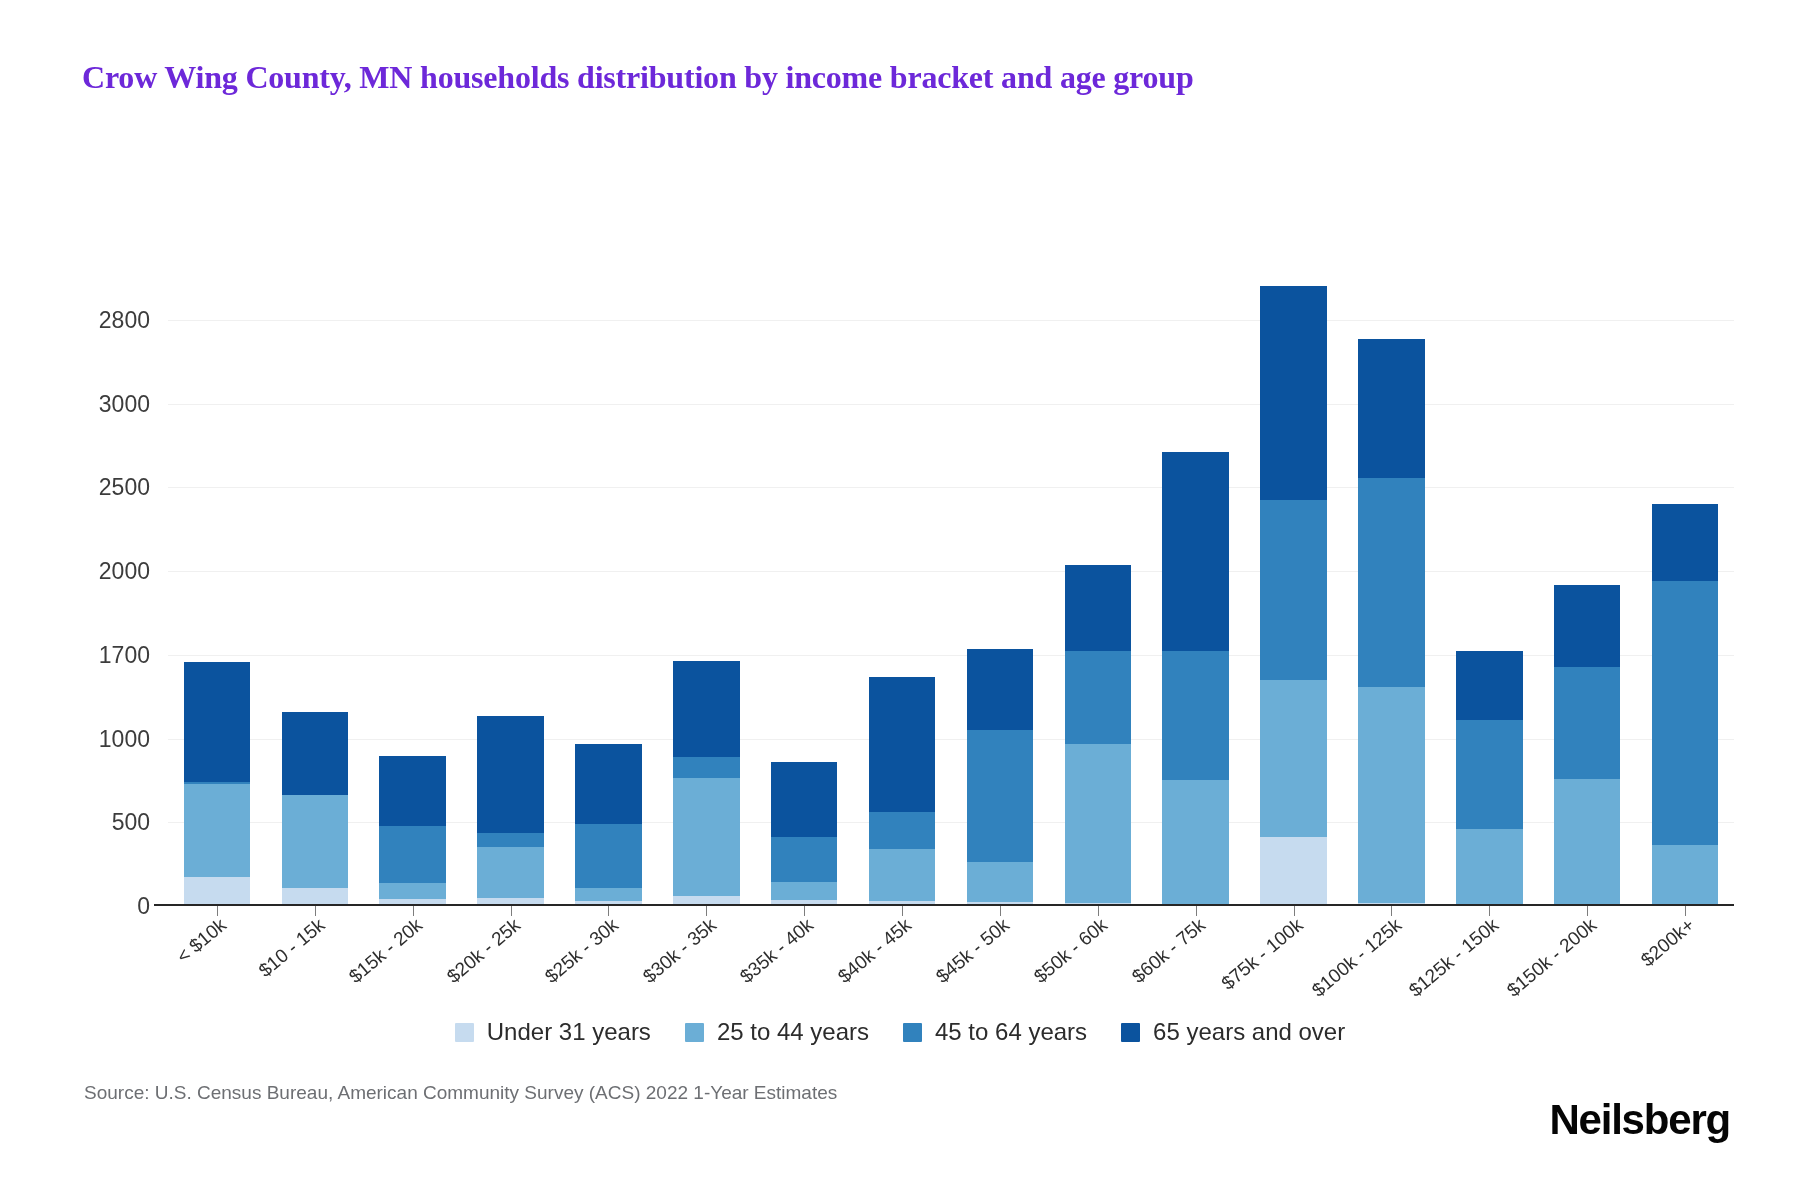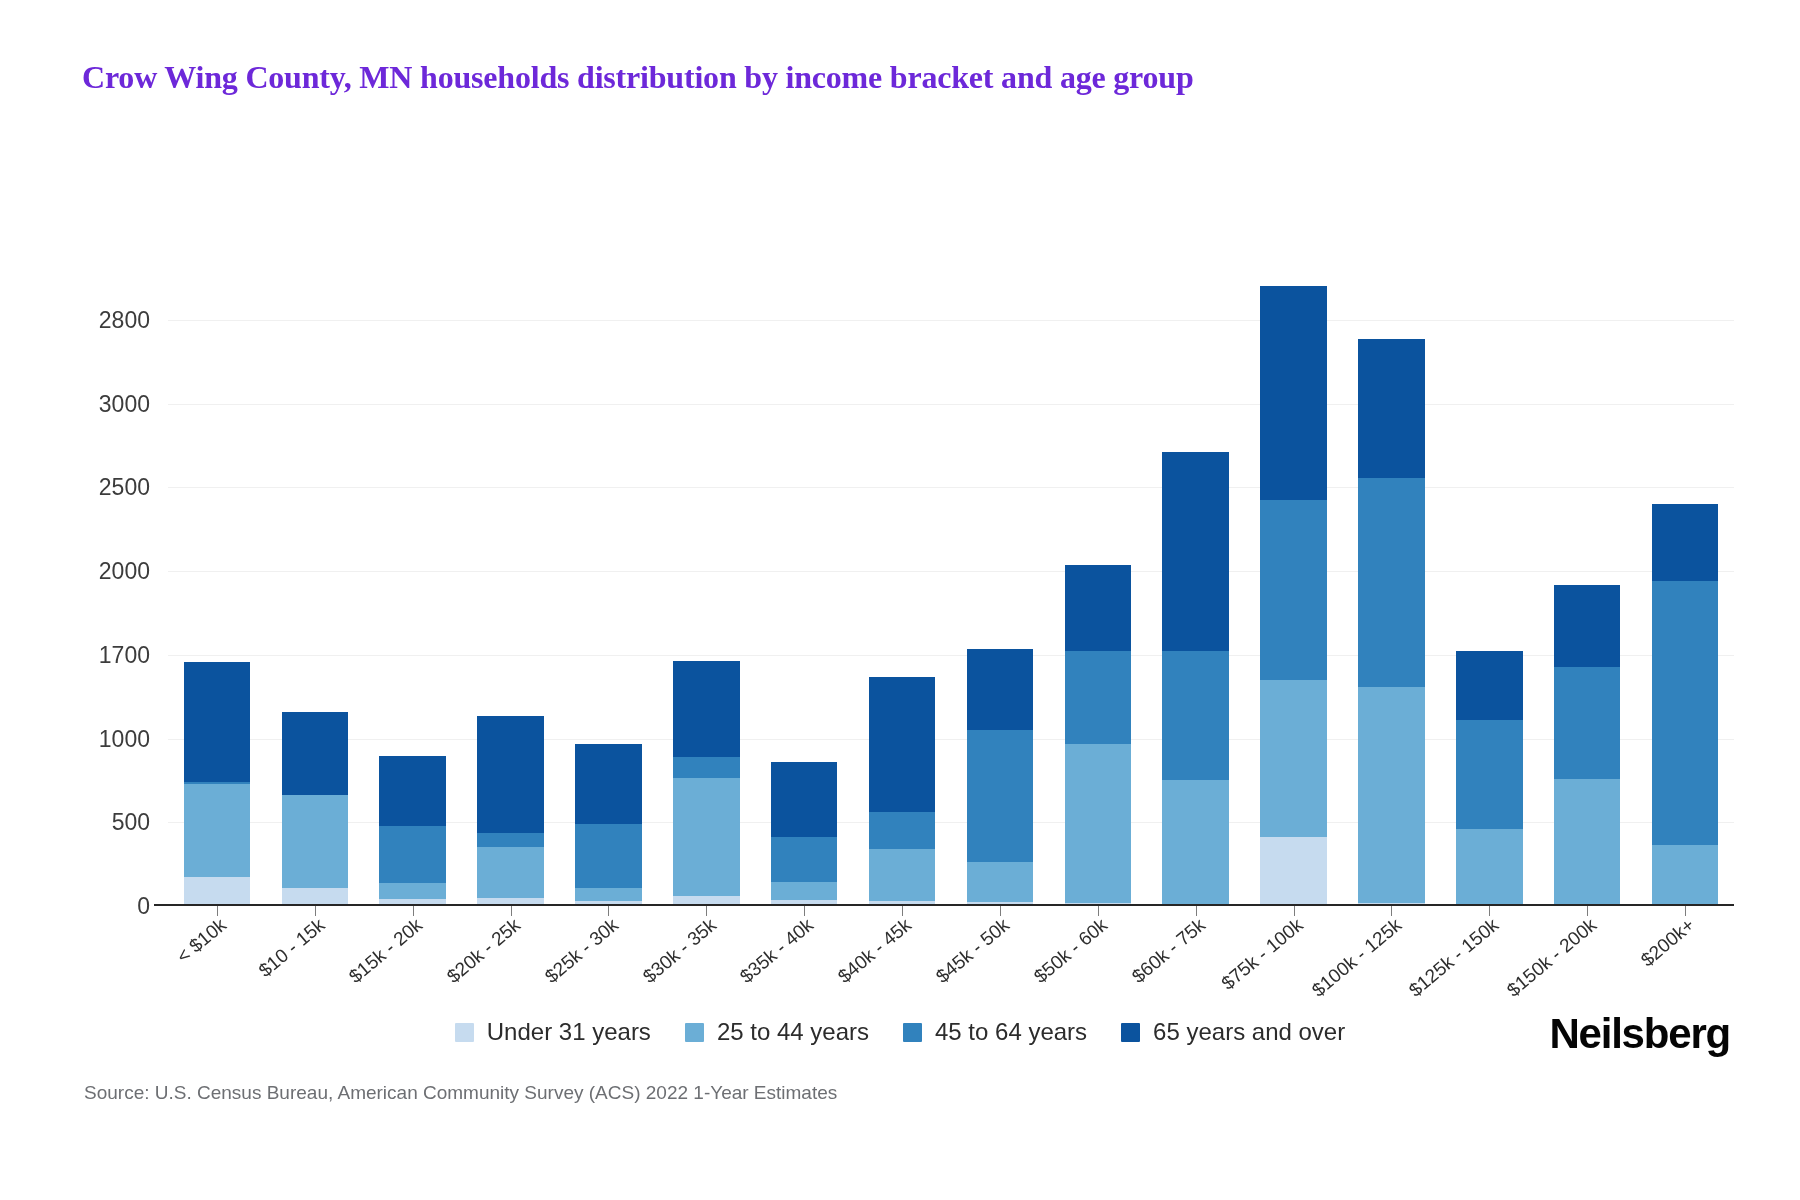--- a/index.html
+++ b/index.html
@@ -84,21 +84,21 @@
   .legend-item { display: flex; align-items: center; gap: 13px; }
   .legend-swatch { width: 19px; height: 19px; border-radius: 1px; }
   .legend-label { font-size: 24px; color: #2c2c2c; }
 
   
   #source {
     position: absolute; left: 84px; top: 1082px;
     font-size: 19px; color: #6d6f73;
   }
   #logo {
-    position: absolute; right: 70px; top: 1010px;
+    position: absolute; right: 70px; top: 1096px;
     font-size: 42px; font-weight: 700; color: #050505;
     letter-spacing: -1.2px;
     font-family: "Liberation Sans", sans-serif;
   }
 </style>
 </head>
 <body>
 
 <div id="page">
 

